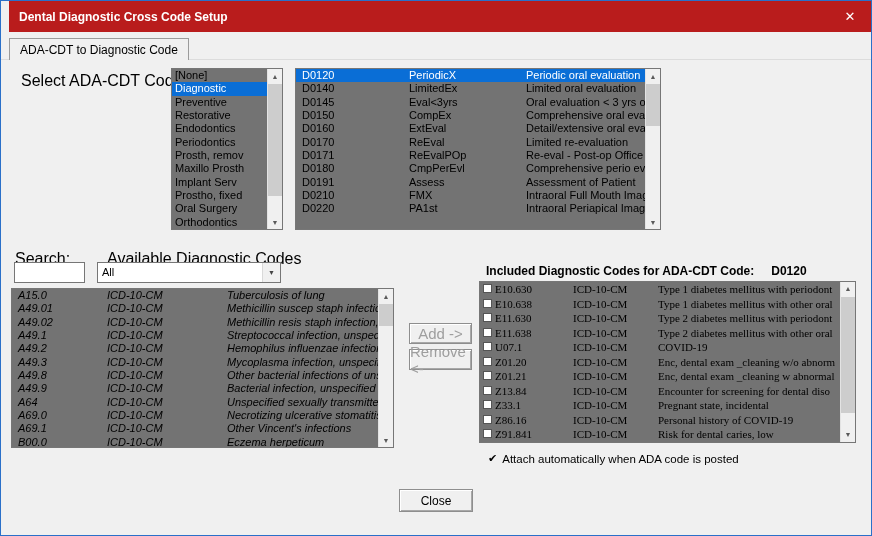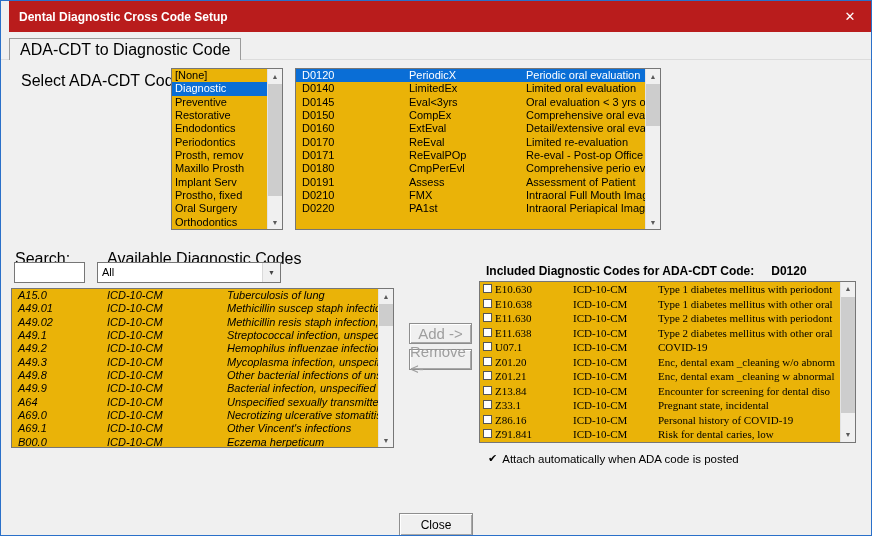--- a/index.html
+++ b/index.html
@@ -11,28 +11,28 @@
 
   
   .titlebar { position:absolute; left:0; top:0; right:0; height:31px; background:#b91c1c;
               display:flex; align-items:center;margin-left:8px; }
   .titlebar .title { color:#fff; font-size:12px; font-weight:bold; padding-left:10px; }
   .close-btn { margin-left:auto; width:42px; height:31px; display:flex; align-items:center;
                justify-content:center; color:#fff; font-size:13px; cursor:default; }
 
   
   .tab { position:absolute; left:8px; top:37px; height:22px; padding:0 10px; background:#f0f0f0;
-         border:1px solid #9b9b9b; border-bottom:none; font-size:16px; display:flex;
+         border:1px solid #9b9b9b; border-bottom:none; font-size:12px; display:flex;
          align-items:center; z-index:2; }
   .tab-underline { position:absolute; left:0; right:0; top:58px; border-top:1px solid #dcdcdc; }
 
   .label { position:absolute; font-size:16px; color:#000; white-space:nowrap; }
 
   
-  .listbox { position:absolute; background:#eab308; border:1px solid #767676; }
+  .listbox { position:absolute; background:#737373; border:1px solid #767676; }
   .listbox .rows { position:absolute; left:0; top:0; bottom:0; right:15px; overflow:hidden; }
   .row { position:relative; height:13.33px; line-height:13.4px; font-size:11px; color:#000;
          white-space:nowrap; }
   .row.selected { background:#0a6ed6; color:#fff; }
   .cat-row { padding-left:3px; }
   .col { position:absolute; top:0; }
   .lb-ada .c1 { left:6px; }   .lb-ada .c2 { left:113px; }  .lb-ada .c3 { left:230px; }
   .lb-avail .c1 { left:6px; } .lb-avail .c2 { left:95px; } .lb-avail .c3 { left:215px; }
   .lb-incl .row { height:14.5px; line-height:14.6px; }
   .lb-incl .c1 { left:15px; } .lb-incl .c2 { left:93px; }  .lb-incl .c3 { left:178px; }
@@ -60,21 +60,21 @@
                         align-items:center; justify-content:center; font-size:7px; color:#444; }
 
   
   .btn { position:absolute; background:#f0f0f0; border:1px solid #8e8e8e;
          box-shadow: inset 1px 1px 0 #ffffff, inset -1px -1px 0 #a8a8a8;
          font-size:15px; display:flex; align-items:center; justify-content:center;
          font-family:"Liberation Sans", sans-serif; color:#000; }
   .btn.disabled { color:#9e9e9e; }
   .btn-add { left:408px; top:322px; width:63px; height:21px; }
   .btn-remove { left:408px; top:348px; width:63px; height:21px; }
-  .btn-close { left:398px; top:488px; width:74px; height:23px; font-size:12px;margin-top:24px; }
+  .btn-close { left:398px; top:488px; width:74px; height:23px; font-size:12px; }
 
   
   .incl-header { position:absolute; left:485px; top:263px; display:flex; font-size:12px;font-weight:bold; }
   .incl-header .val { margin-left:17px; }
 
   .attach-line { position:absolute; left:487px; top:451px; display:flex; align-items:center;
                  font-size:11.5px; gap:5px; }
   .attach-line .check { font-size:11px; }
 </style>
 </head>

